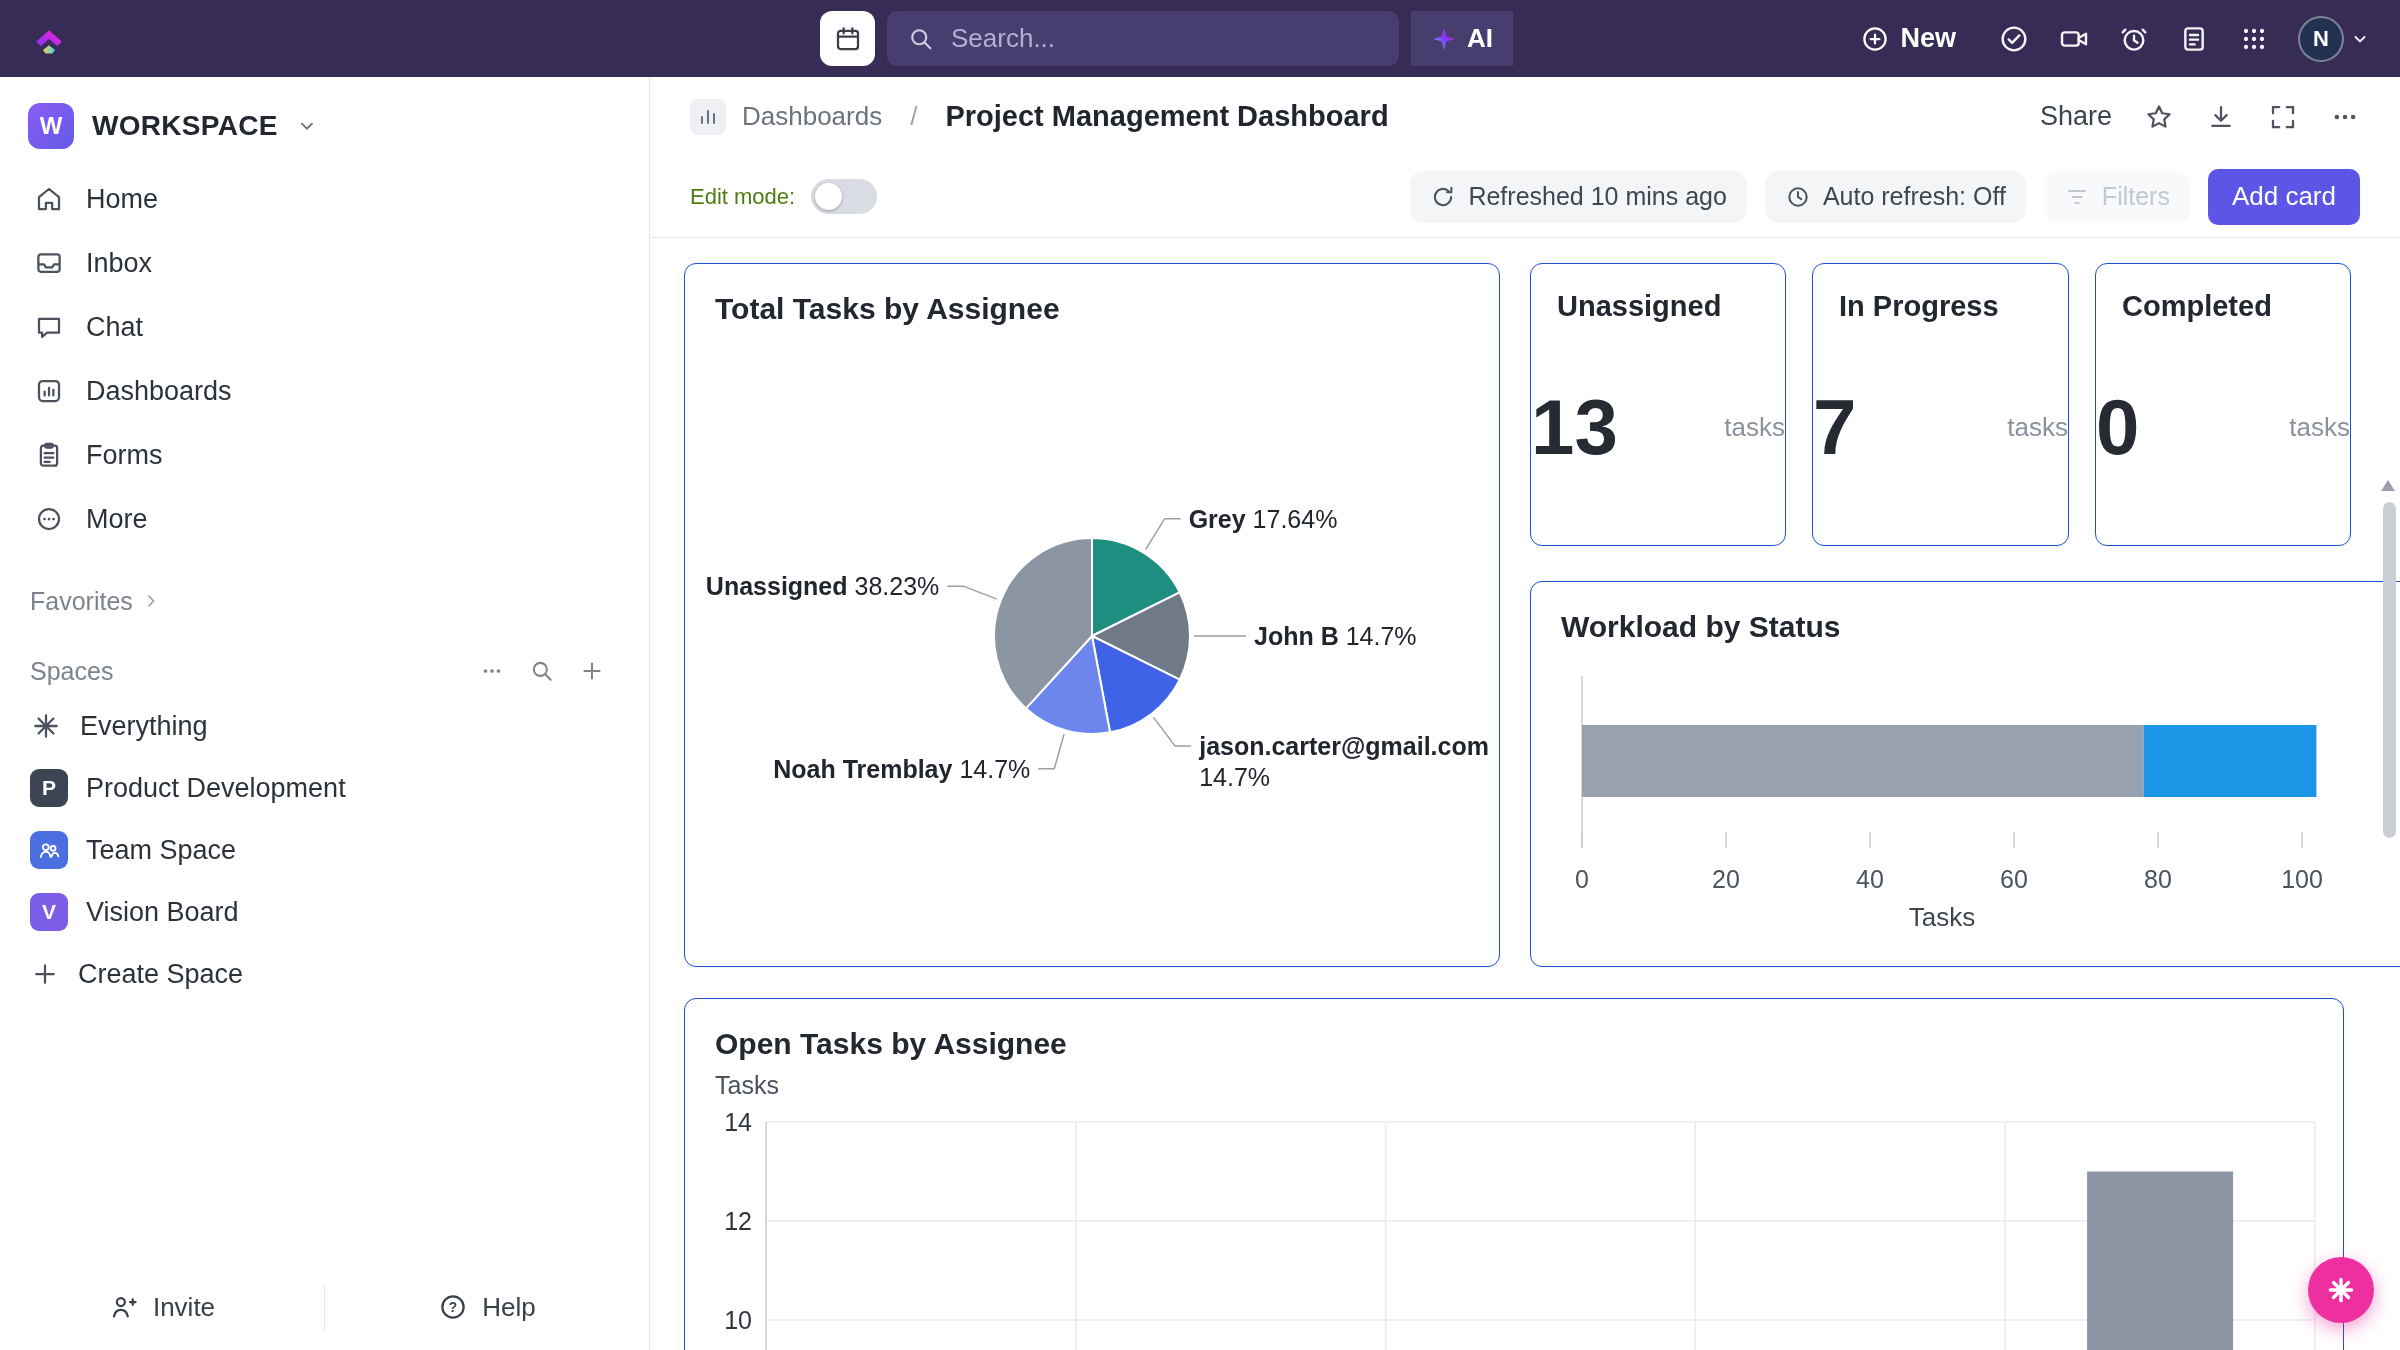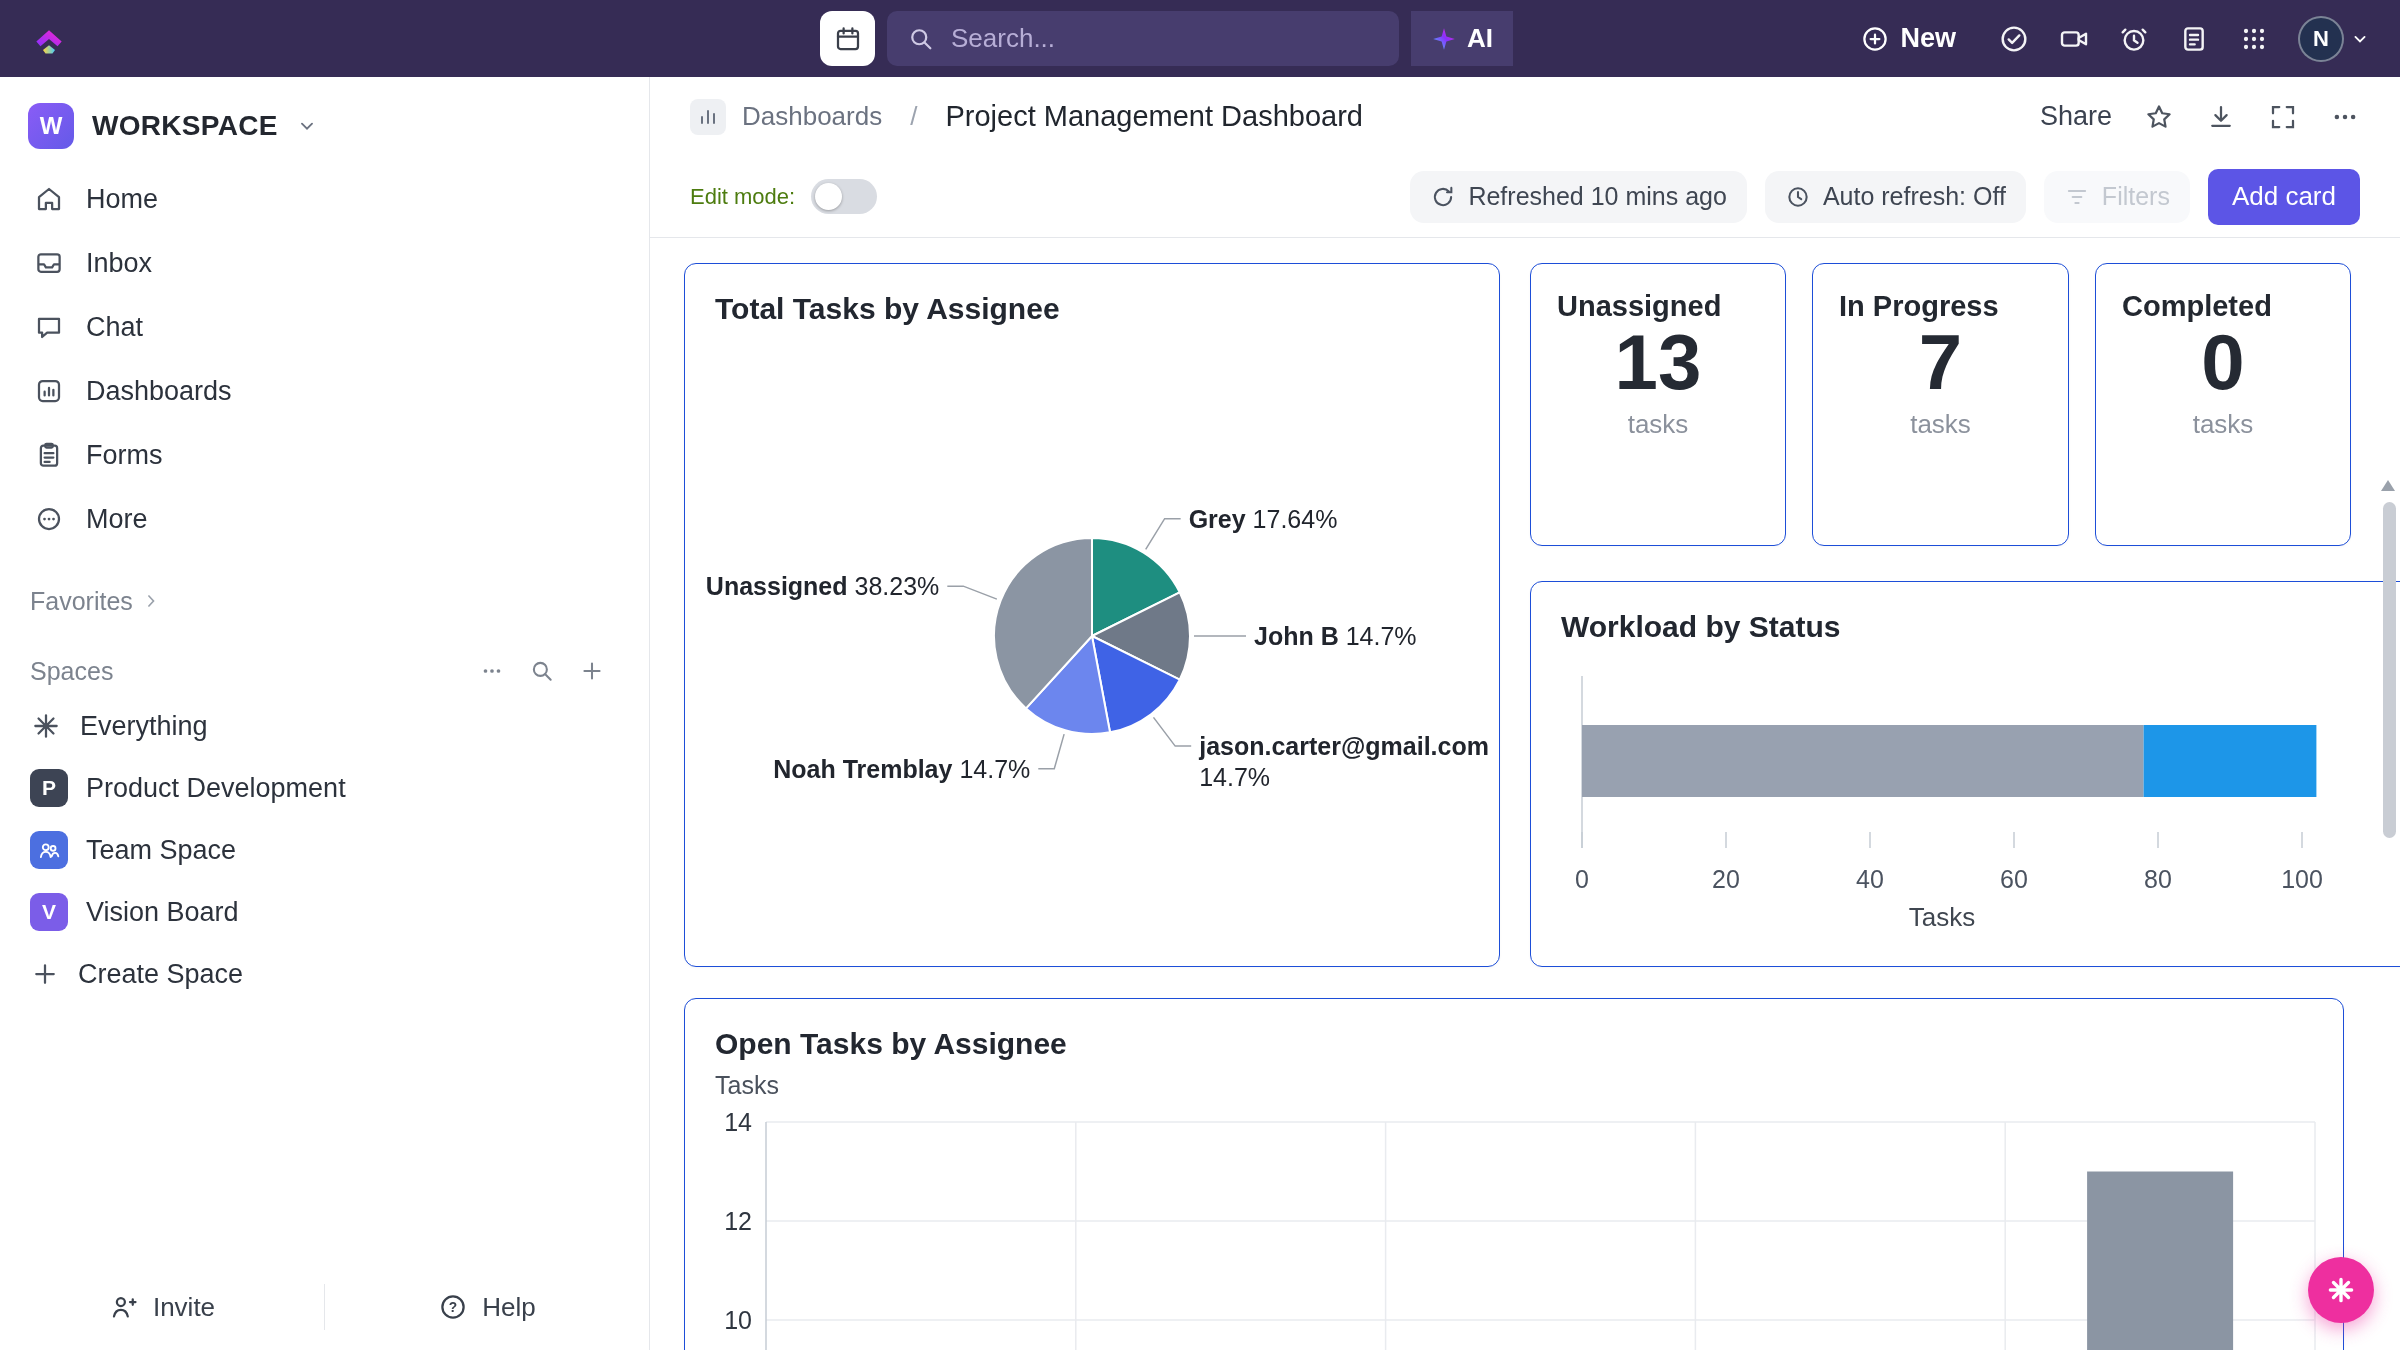--- a/index.html
+++ b/index.html
@@ -45,21 +45,21 @@
   .sidebar-bottom{margin-top:auto;height:86px;display:flex;align-items:stretch}
   .sb-half{flex:1;display:flex;align-items:center;justify-content:center;gap:14px;font-size:26px;color:#39404b;cursor:pointer}
   .sb-divider{width:1px;background:#e5e7eb;margin:20px 0}
 
   
   .main-header{position:absolute;left:650px;top:77px;right:0;height:79px;display:flex;align-items:center;padding:0 40px}
   .bc{display:flex;align-items:center;gap:16px}
   .bc-icon{width:36px;height:36px;background:#eef0f3;border-radius:8px;display:flex;align-items:center;justify-content:center}
   .bc-section{font-size:26px;color:#6b7280}
   .bc-sep{font-size:26px;color:#9ca3af;margin:0 12px}
-  .page-title{font-size:29px;color:#21262e;font-weight:400}
+  .page-title{font-size:29px;color:#21262e;font-weight:700}
   .hdr-actions{margin-left:auto;display:flex;align-items:center;gap:32px}
   .share-btn{font-size:27px;color:#3b4250}
 
   .toolbar{position:absolute;left:650px;top:156px;right:0;height:81px;display:flex;align-items:center;padding:0 40px}
   .edit-label{font-size:22px;color:#4d7c0f}
   .toggle{width:66px;height:35px;border-radius:18px;background:#d9dce2;position:relative;margin-left:16px;cursor:pointer}
   .knob{position:absolute;left:4px;top:4px;width:27px;height:27px;border-radius:50%;background:#fff;
         box-shadow:0 1px 3px rgba(0,0,0,.3)}
   .tb-chips{margin-left:auto;display:flex;align-items:center;gap:18px}
   .chip{height:52px;border-radius:14px;background:#f4f5f7;display:flex;align-items:center;gap:12px;
@@ -74,21 +74,21 @@
   .card{position:absolute;background:#fff;border:1px solid #1d4ed8;border-radius:12px;
         box-shadow:0 1px 3px rgba(0,0,0,.03)}
   .card-title{font-size:30px;font-weight:600;color:#222730;padding:28px 30px 0}
   #pie-card{left:34px;top:25px;width:816px;height:704px}
   #pie-svg{position:absolute;left:0;top:0}
   .stat-card{display:flex;flex-direction:column}
   #stat-0{left:880px;top:25px;width:256px;height:283px}
   #stat-1{left:1162px;top:25px;width:257px;height:283px}
   #stat-2{left:1445px;top:25px;width:256px;height:283px}
   .stat-title{font-size:29px;font-weight:600;color:#232830;padding:26px 26px 0}
-  .stat-mid{flex:1;display:flex;flex-direction:column;align-items:center;justify-content:flex-start;gap:8px;padding-bottom:14px}
+  .stat-mid{flex:1;display:flex;flex-direction:row;align-items:center;justify-content:space-between;gap:8px;padding-bottom:14px}
   .stat-value{font-size:78px;font-weight:700;color:#252a33;line-height:1}
   .stat-unit{font-size:26px;color:#8b919c}
   #hbar-card{left:880px;top:343px;width:979px;height:386px}
   #hbar-svg{display:block;margin:14px 0 0 24px}
   #vbar-card{left:34px;top:760px;width:1660px;height:640px}
   .ylabel{font-size:25px;color:#4a515c;padding:10px 30px 0}
   #vbar-svg{display:block;margin:6px 0 0 28px}
 
   
   .scroll-up{position:absolute;right:5px;top:242px;width:0;height:0;border-left:7px solid transparent;

